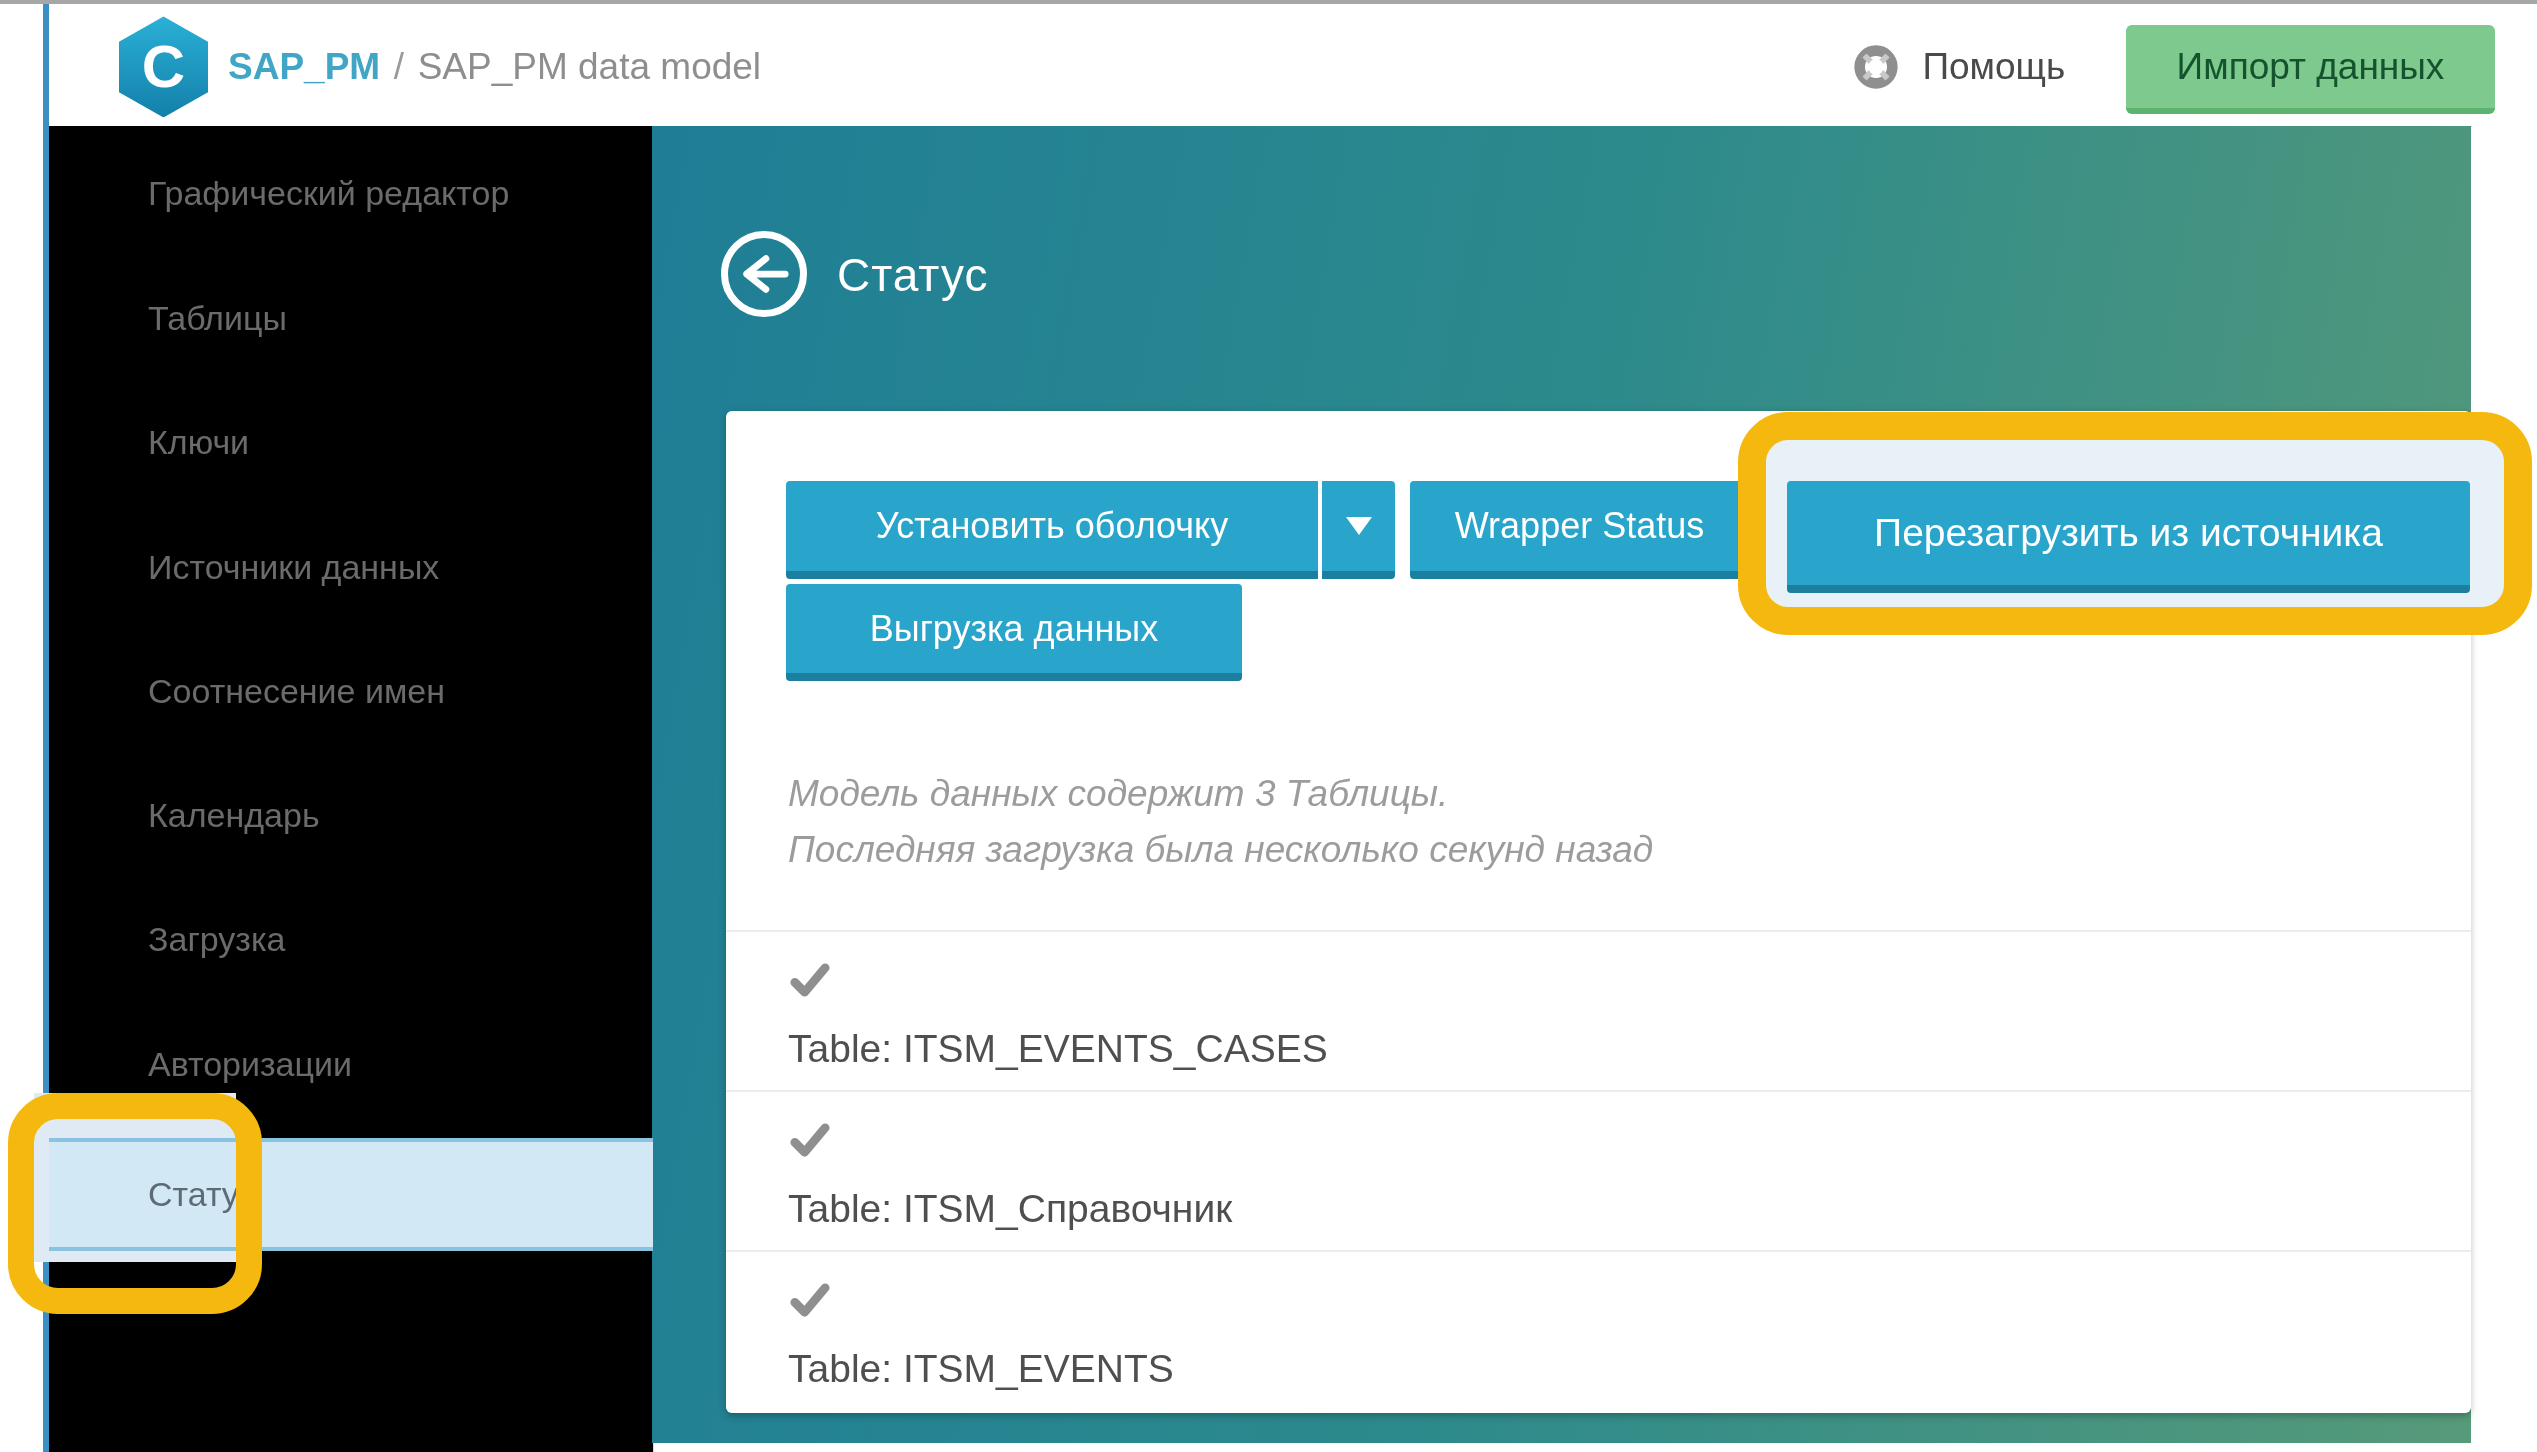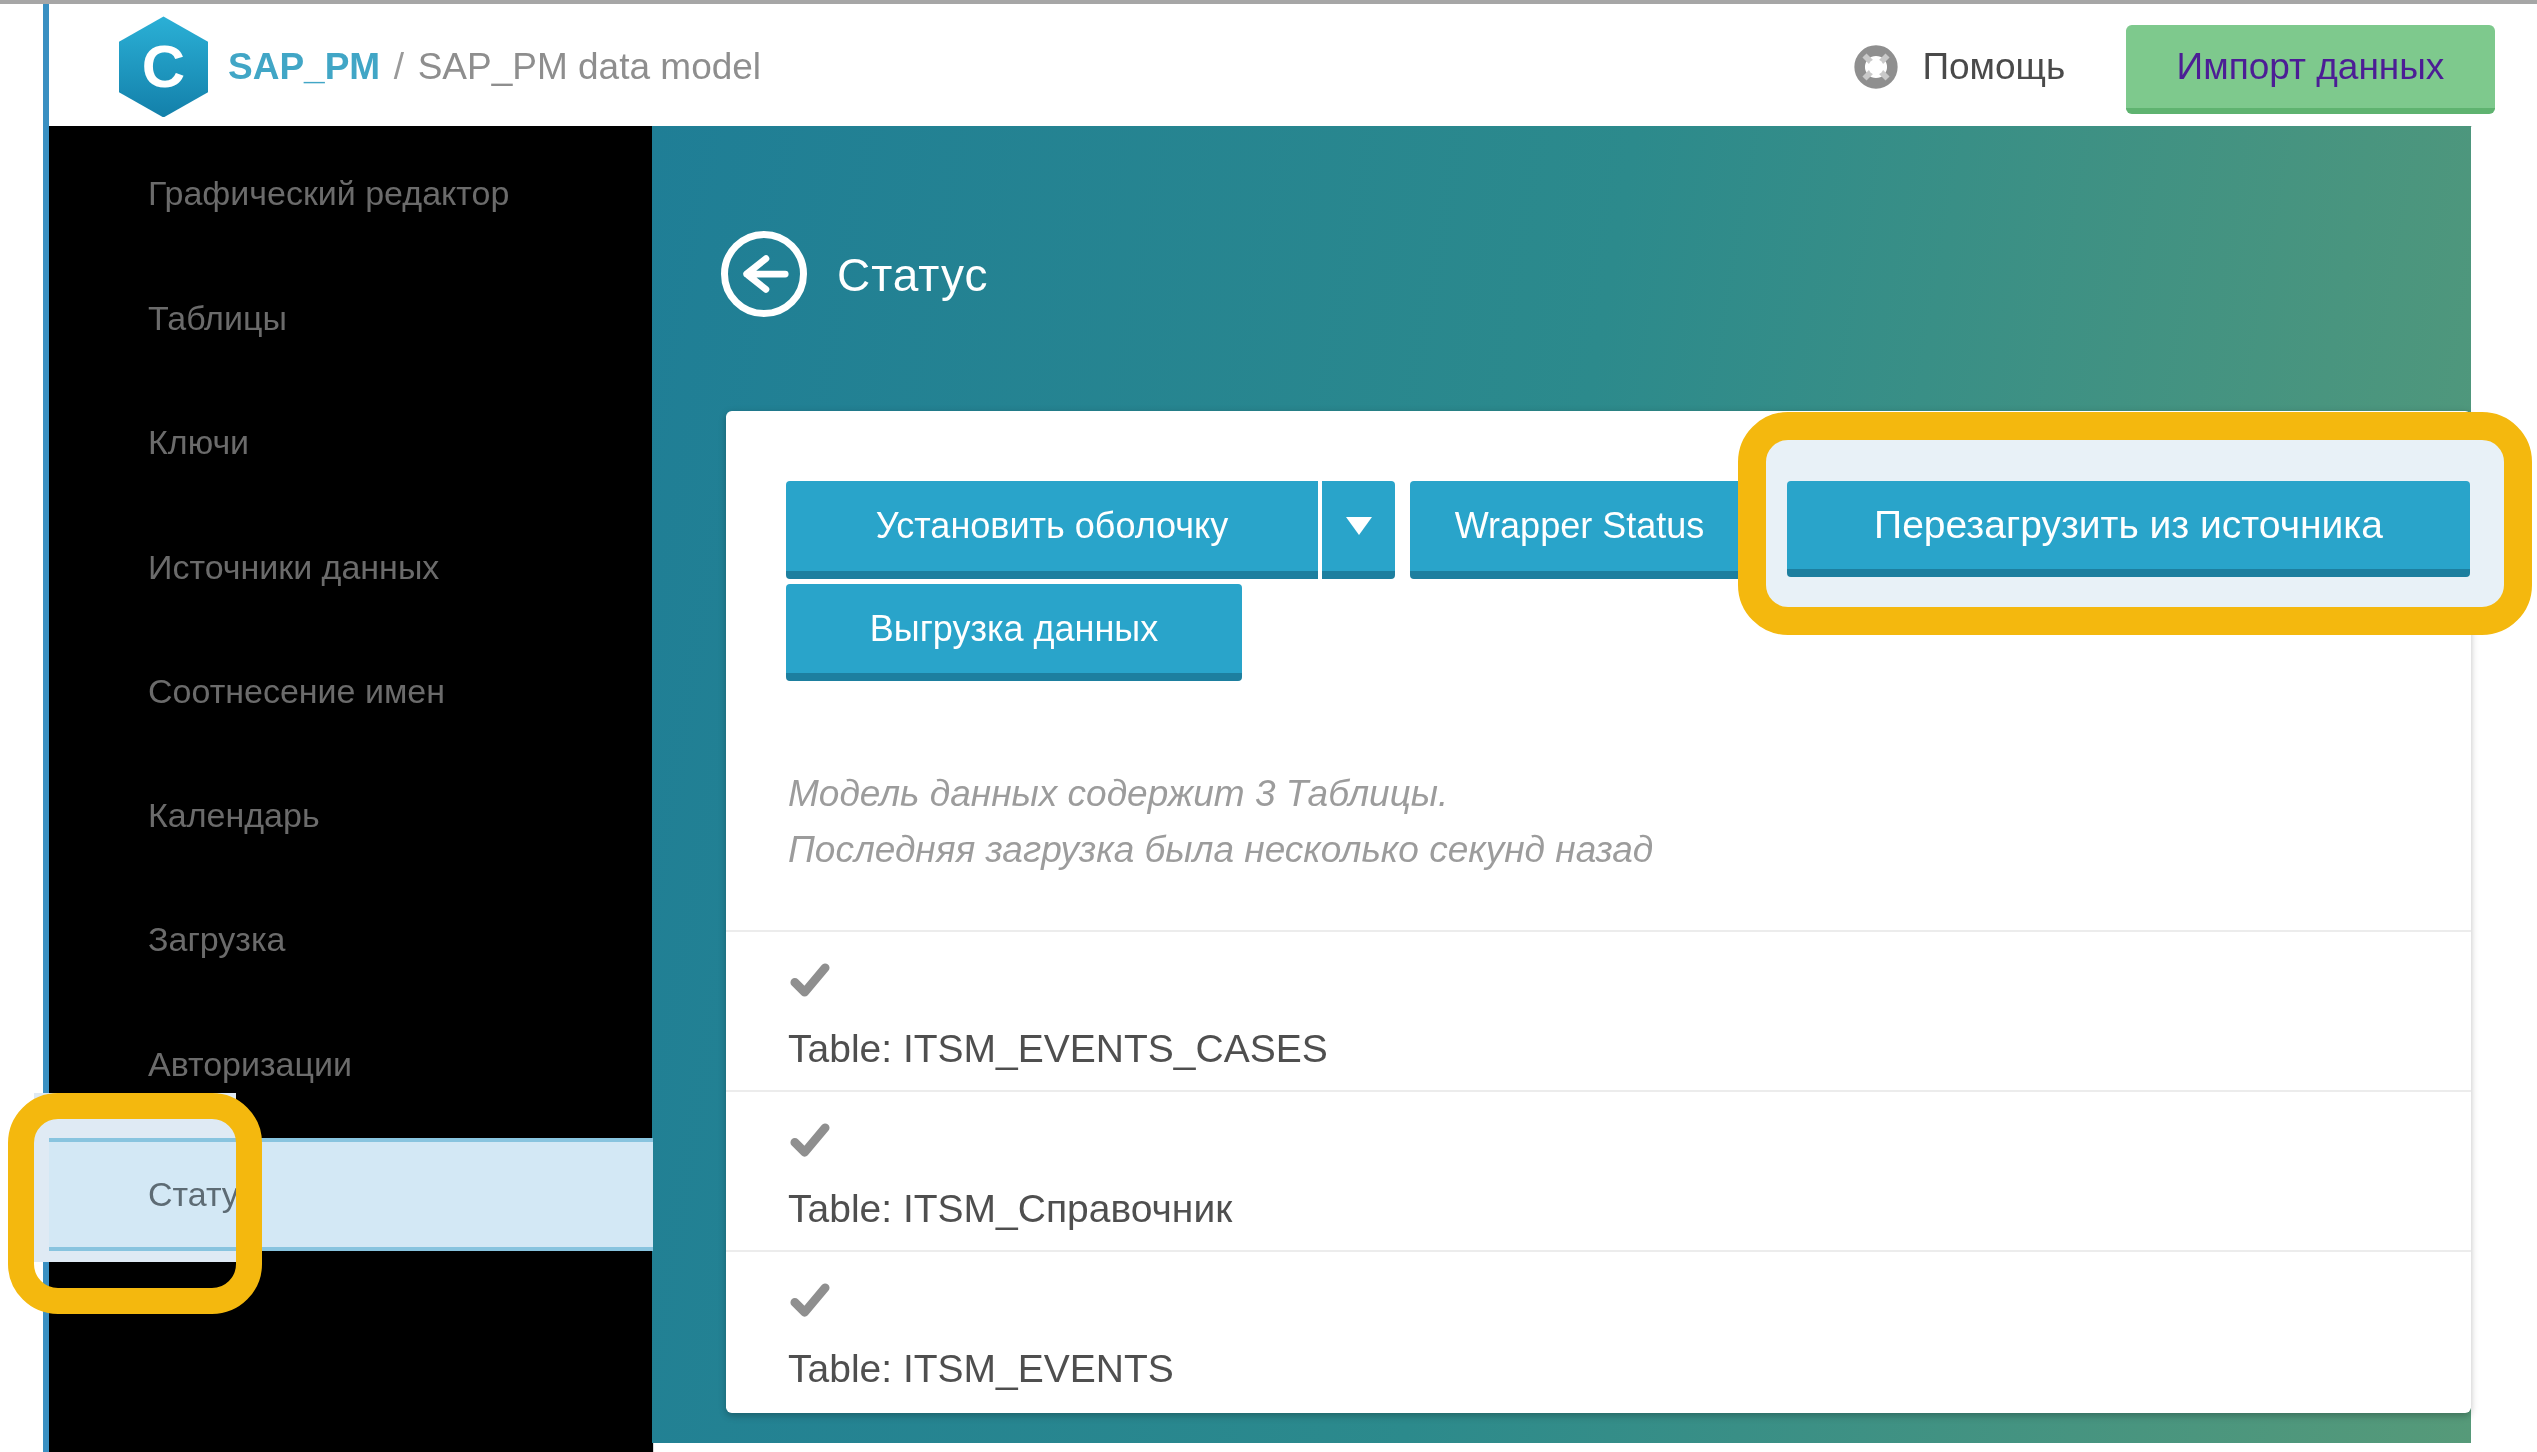--- a/index.html
+++ b/index.html
@@ -18,21 +18,21 @@
         clip-path:polygon(50% 0,100% 25%,100% 75%,50% 100%,0 75%,0 25%);
         display:flex;align-items:center;justify-content:center;}
   .logo span{color:#ffffff;font-size:60px;font-weight:bold;}
   .crumbs{left:179px;top:0;height:126px;display:flex;align-items:center;gap:13.6px;font-size:37px;}
   .crumbs a{color:#41a6c6;text-decoration:none;cursor:pointer;font-weight:bold;}
   .crumbs .sep{color:#9a9a9a;}
   .crumbs .cur{color:#8e8e8e;}
   .help{left:1802px;top:0;height:126px;display:flex;align-items:center;gap:21.4px;cursor:pointer;}
   .help span{font-size:37px;color:#4a4a4a;}
   .btn-import{left:2077px;top:21.4px;width:369px;height:89px;background:#7ec98d;border:none;
-              border-bottom:6.8px solid #5fb370;border-radius:5.8px;color:#4c1d95;font-size:37px;
+              border-bottom:6.8px solid #5fb370;border-radius:5.8px;color:#14532d;font-size:37px;
               font-family:"Liberation Sans",sans-serif;cursor:pointer;}
 
   
   .sidebar{left:49px;top:126px;width:604px;height:1326px;background:#000000;border-right:1.9px solid #d8d8d8;}
   .sb-item{position:absolute;left:0;width:604px;height:124px;display:flex;align-items:center;
            padding-left:99px;box-sizing:border-box;font-size:34px;color:#6b6b6b;cursor:pointer;}
   .p0{top:5.8px}.p1{top:130px}.p2{top:254px}.p3{top:379px}.p4{top:503px}.p5{top:627px}.p6{top:751px}.p7{top:876px}
   .sb-band{position:absolute;left:0;top:1012px;width:604px;height:113px;background:#d3e8f5;
            border-top:4.9px solid #88c4df;border-bottom:4.9px solid #88c4df;display:flex;align-items:center;
            padding-left:99px;box-sizing:border-box;font-size:34px;color:#5d6b74;cursor:pointer;z-index:3;}
@@ -64,21 +64,21 @@
 
   .trow{position:absolute;left:0;width:1745px;border-top:2.9px solid #ececec;box-sizing:border-box;
         display:flex;align-items:flex-start;gap:25px;padding:27px 0 0 62px;font-size:39px;color:#4f4f4f;flex-direction:column;}
   .r0{top:519px;height:159px;} .r1{top:679px;height:160px;} .r2{top:839px;height:200px;}
 
   
   .ringfill-status{left:34px;top:1093px;width:202px;height:169px;background:#dfeaf4;z-index:2;}
   .ring-status{left:7.8px;top:1093px;width:254px;height:221px;border:26px solid #f4b80e;border-radius:50px;
                box-sizing:border-box;z-index:6;}
   .ringfill-reload{left:1766px;top:440px;width:738px;height:167px;background:#e8f1f7;z-index:2;}
-  .btn-reload{left:1787px;top:481px;width:683px;height:96px;background:#29a4ca;border:none;
+  .btn-reload{left:1787px;top:481px;width:683px;height:112px;background:#29a4ca;border:none;
               border-bottom:8.7px solid #1d7f9f;color:#ffffff;font-size:39px;
               font-family:"Liberation Sans",sans-serif;border-radius:3.9px;z-index:4;cursor:pointer;}
   .ring-reload{left:1738px;top:412px;width:794px;height:223px;border:28px solid #f4b80e;border-radius:50px;
                box-sizing:border-box;z-index:6;}
 </style>
 </head>
 <body>
 
 <div id="screen">
 

